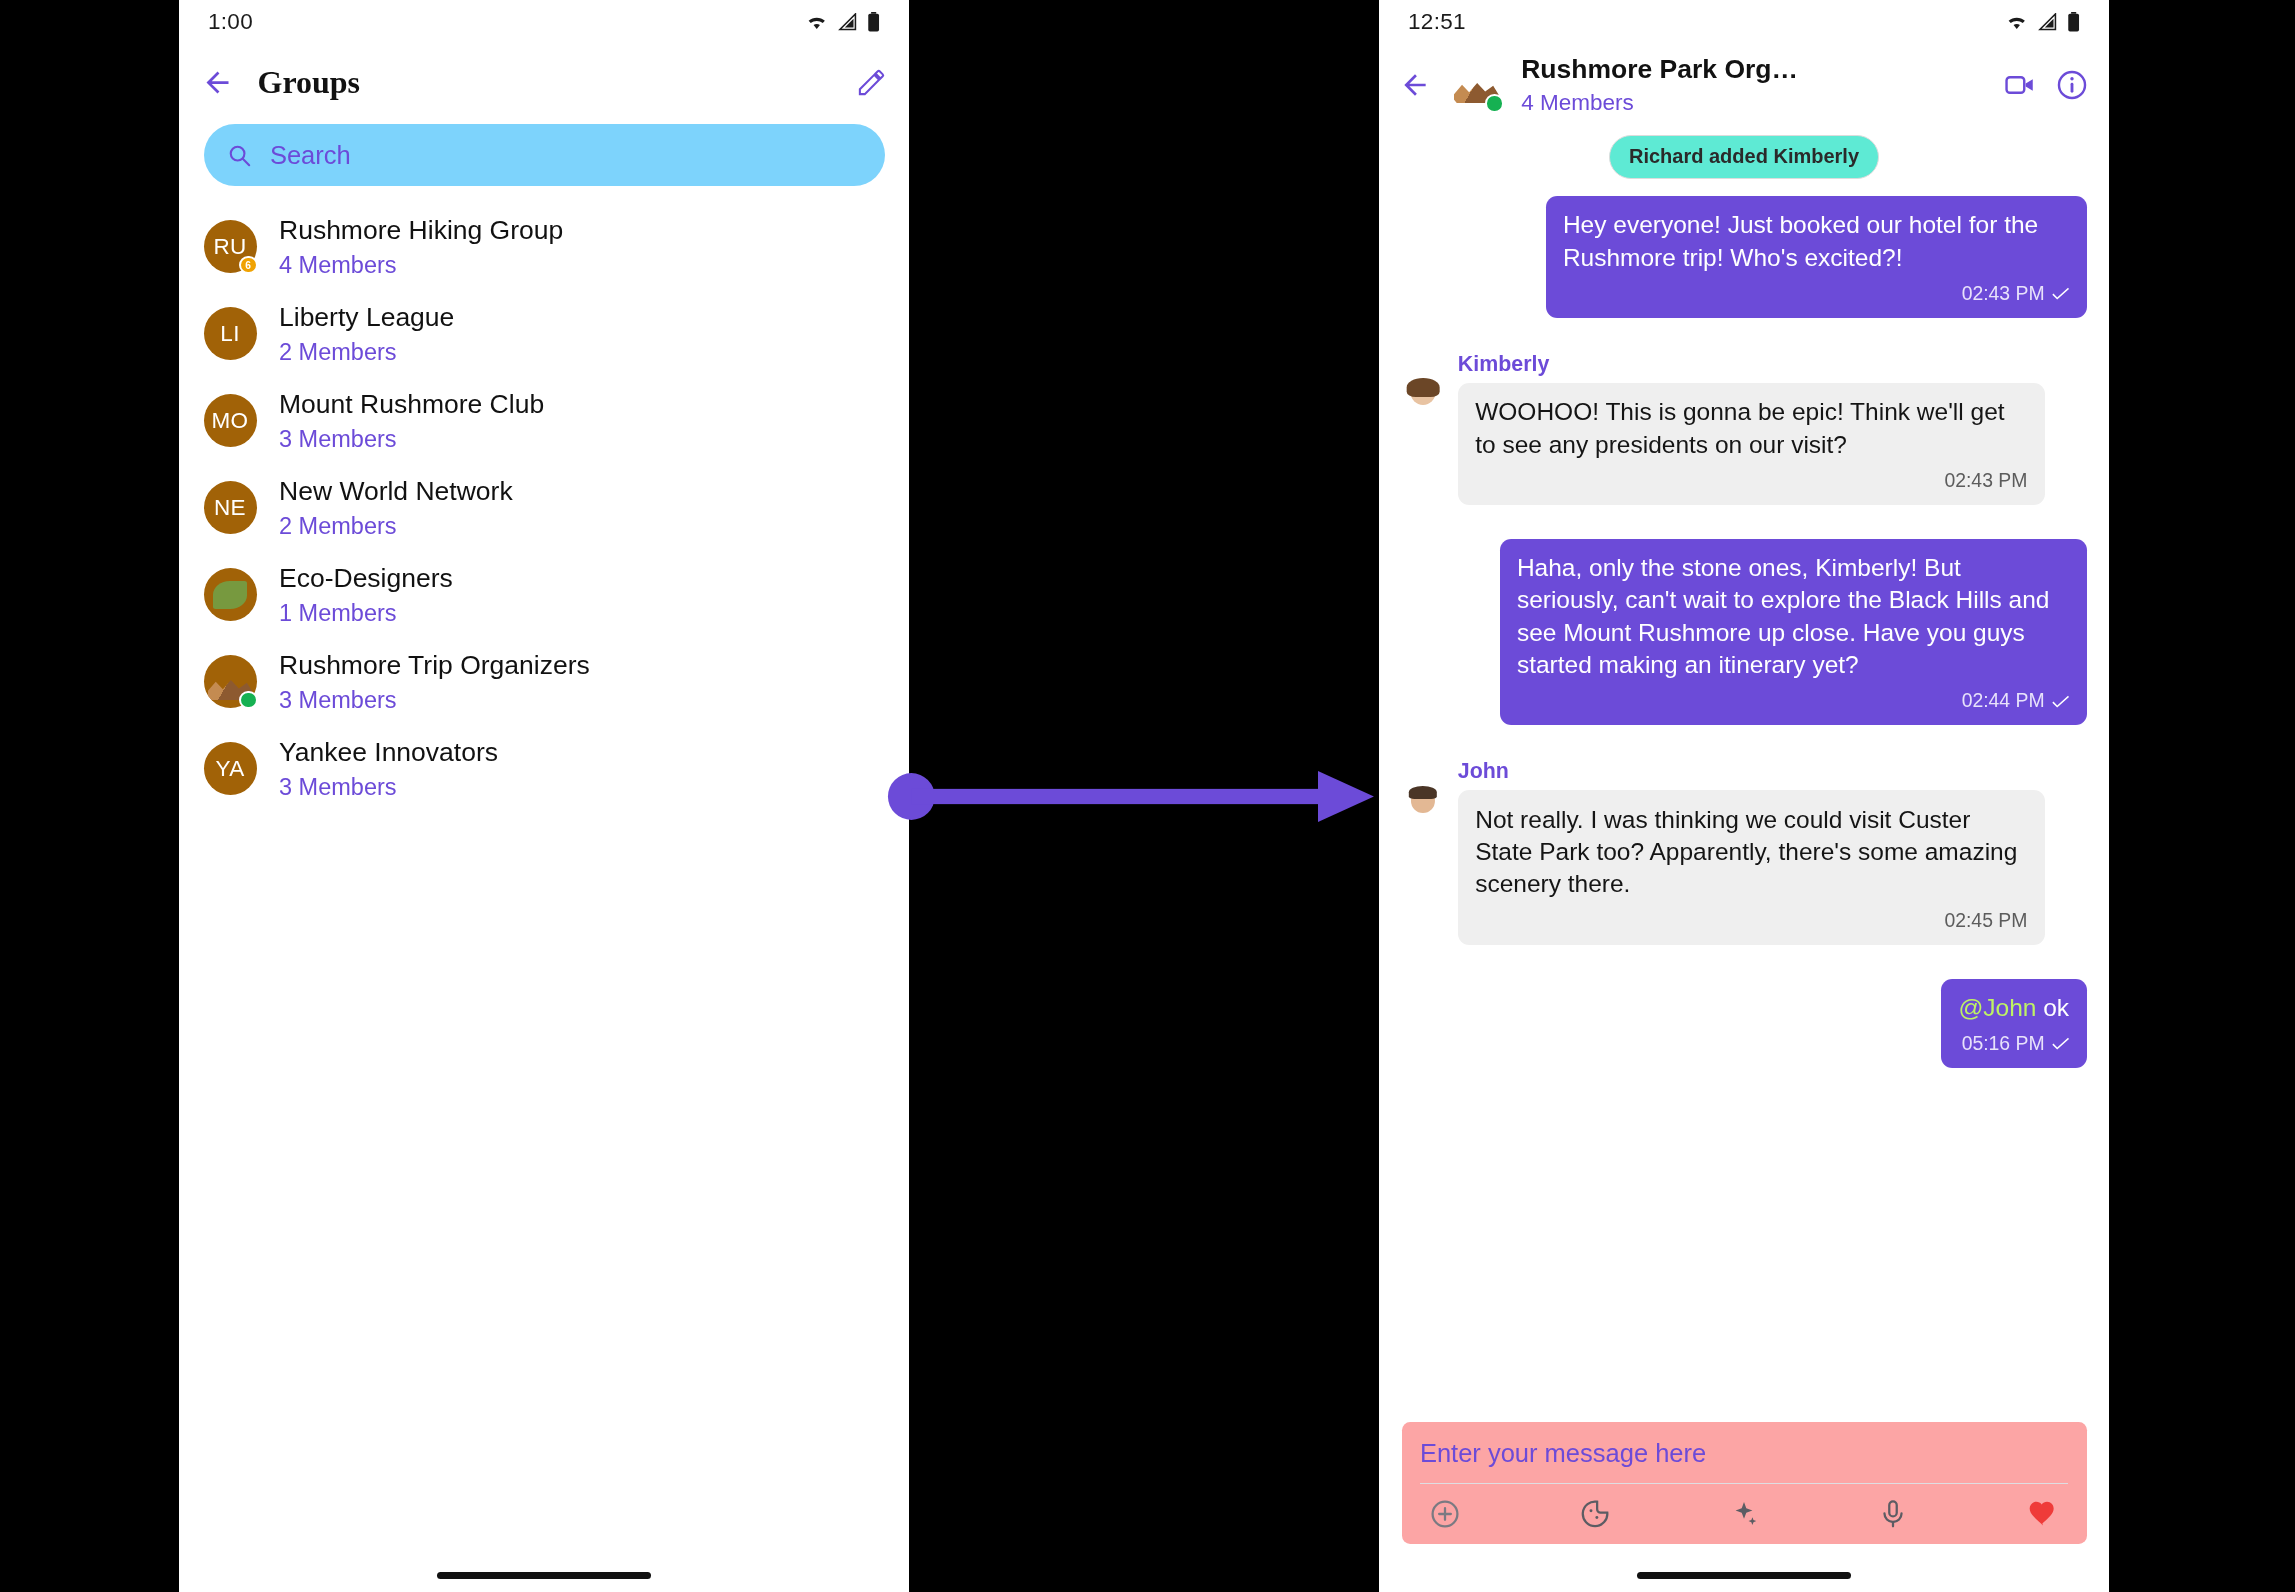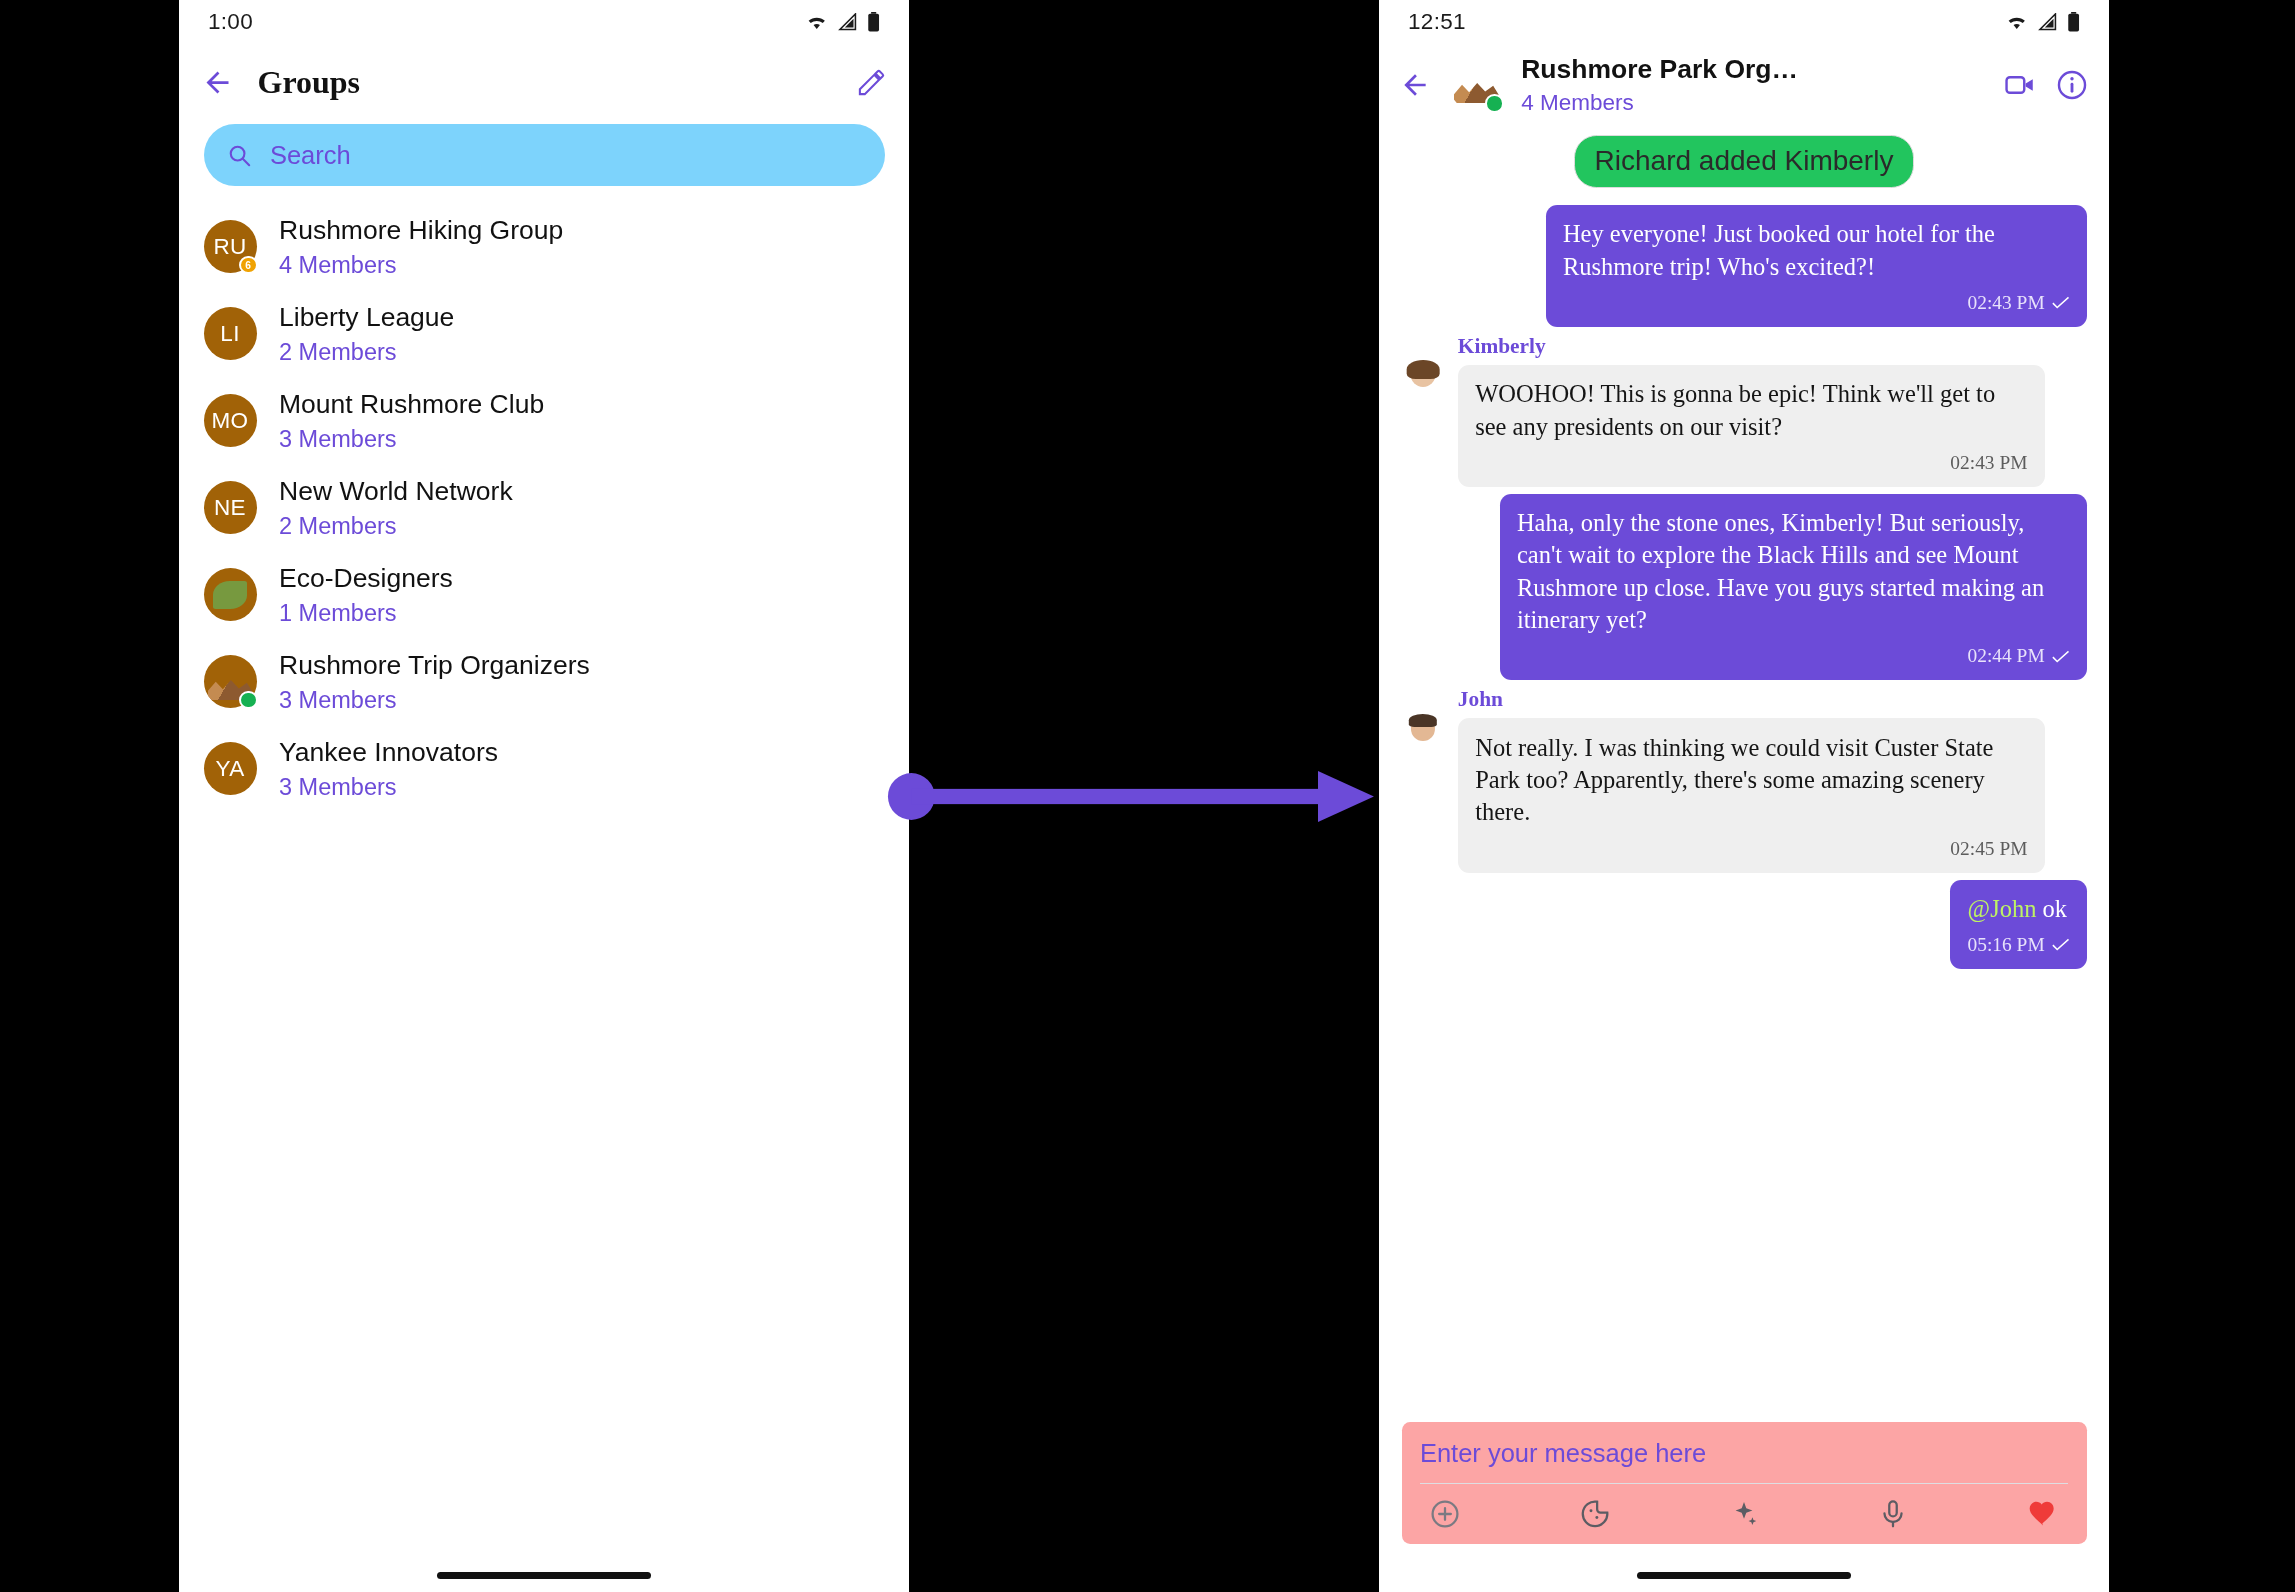--- a/index.html
+++ b/index.html
@@ -159,23 +159,23 @@
     position: relative;
     padding: 0 22.5px;
     height: 1306px;
     overflow: hidden;
   }
   .sys-chip {
     margin: 9.2px auto 17.4px auto;
     width: fit-content;
     border: 1.5px solid #dcdcdc; border-radius: 22.5px;
     padding: 9.2px 19.4px;
-    font-size: 28px; color: #2a2a2a; background:#22c55e;
-  }
-  .row { display: flex; margin-bottom: 7px; align-items: flex-start; font-family: Liberation Serif, serif; }
+    font-size: 20px; color: #2a2a2a; background:#5eead4;font-weight:bold;
+  }
+  .row { display: flex; margin-bottom: 34px; align-items: flex-start; }
   .row.out { justify-content: flex-end; }
   .msg-avatar {
     width: 43px; height: 43px; border-radius: 21.4px; overflow:hidden;
     flex:none; margin-right: 13.3px; margin-top: 22.5px; position: relative;
   }
   .bubble-col { max-width: 587px; }
   .sender { font-size: 21.4px; color: #6c4bd8; font-weight: 600; margin-bottom: 6.1px; }
   .bubble {
     border-radius: 11.2px;
     padding: 13.3px 17.4px 11.2px 17.4px;

